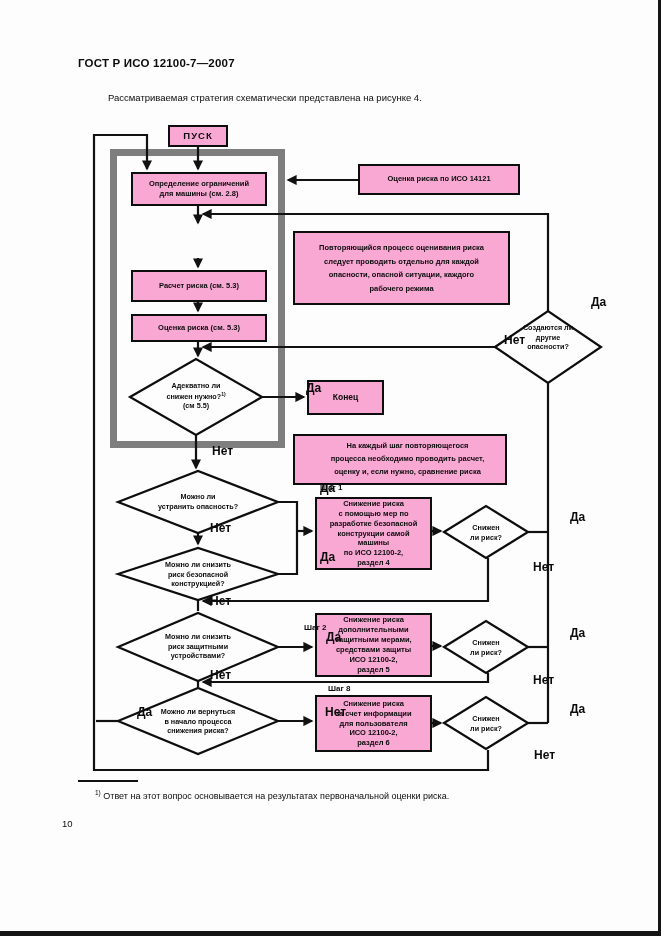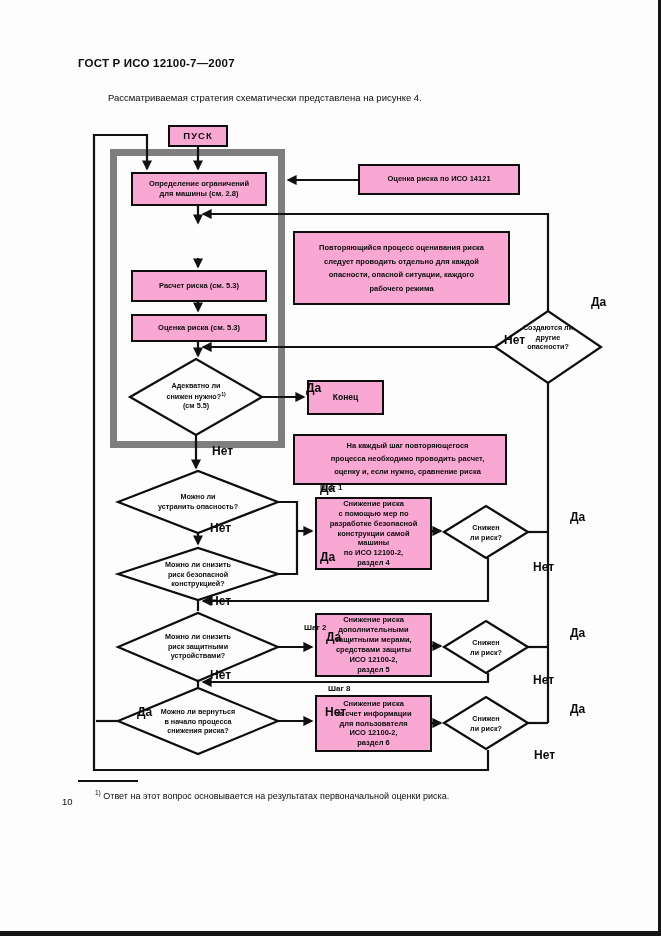--- a/index.html
+++ b/index.html
@@ -171,15 +171,15 @@
   <div class="lbl" style="left:285px;top:705px;">Нет</div>
   <div class="lbl" style="left:530px;top:510px;">Да</div>
   <div class="lbl" style="left:493px;top:560px;">Нет</div>
   <div class="lbl" style="left:530px;top:626px;">Да</div>
   <div class="lbl" style="left:493px;top:673px;">Нет</div>
   <div class="lbl" style="left:530px;top:702px;">Да</div>
   <div class="lbl" style="left:494px;top:748px;">Нет</div>
 
   <div class="footrule" style="left:78px;top:780px;width:60px;height:2px;"></div>
   <div class="abs footnote" style="left:95px;top:789px;"><sup>1)</sup> <span>Ответ на этот вопрос основывается на результатах первоначальной оценки риска.</span></div>
-  <div class="abs pagenum" style="left:62px;top:796px;">10</div>
+  <div class="abs pagenum" style="left:62px;top:818px;">10</div>
 
 </div>
 
 </body></html>

